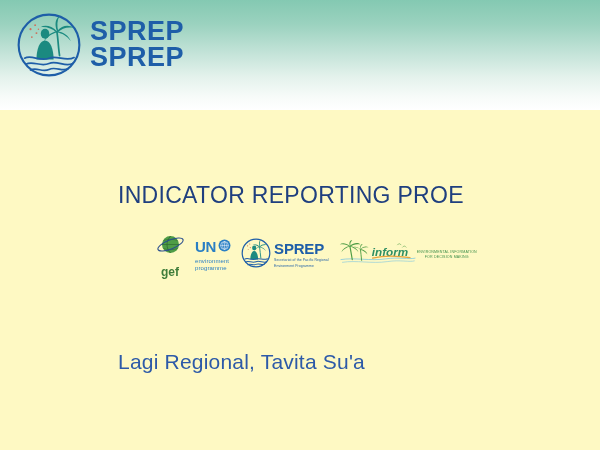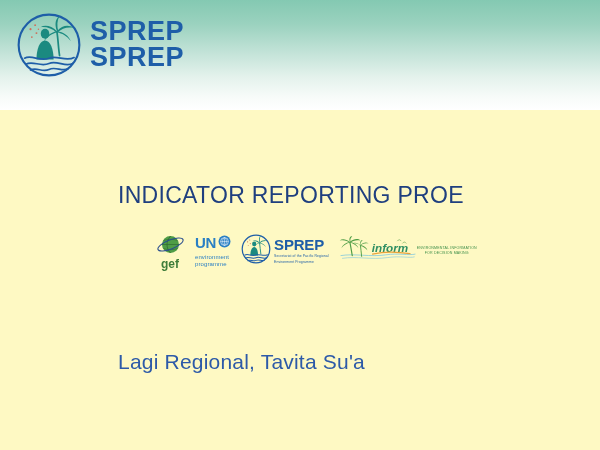--- a/index.html
+++ b/index.html
@@ -74,21 +74,21 @@
     position: absolute;
     left: 155px;
     top: 232px;
     display: flex;
     align-items: center;
     gap: 10px;
   }
   .plogo { display: flex; align-items: center; }
 
   
-  .gef { flex-direction: column; align-items: center; gap: 0px; }
+  .gef { flex-direction: column; align-items: center; gap: 8px; }
   .gef-word {
     font-size: 12px;
     font-weight: bold;
     color: #3f7d3a;
     line-height: 1;
     margin-top: -2px;
   }
 
   
   .unep { flex-direction: column; align-items: flex-start; }

